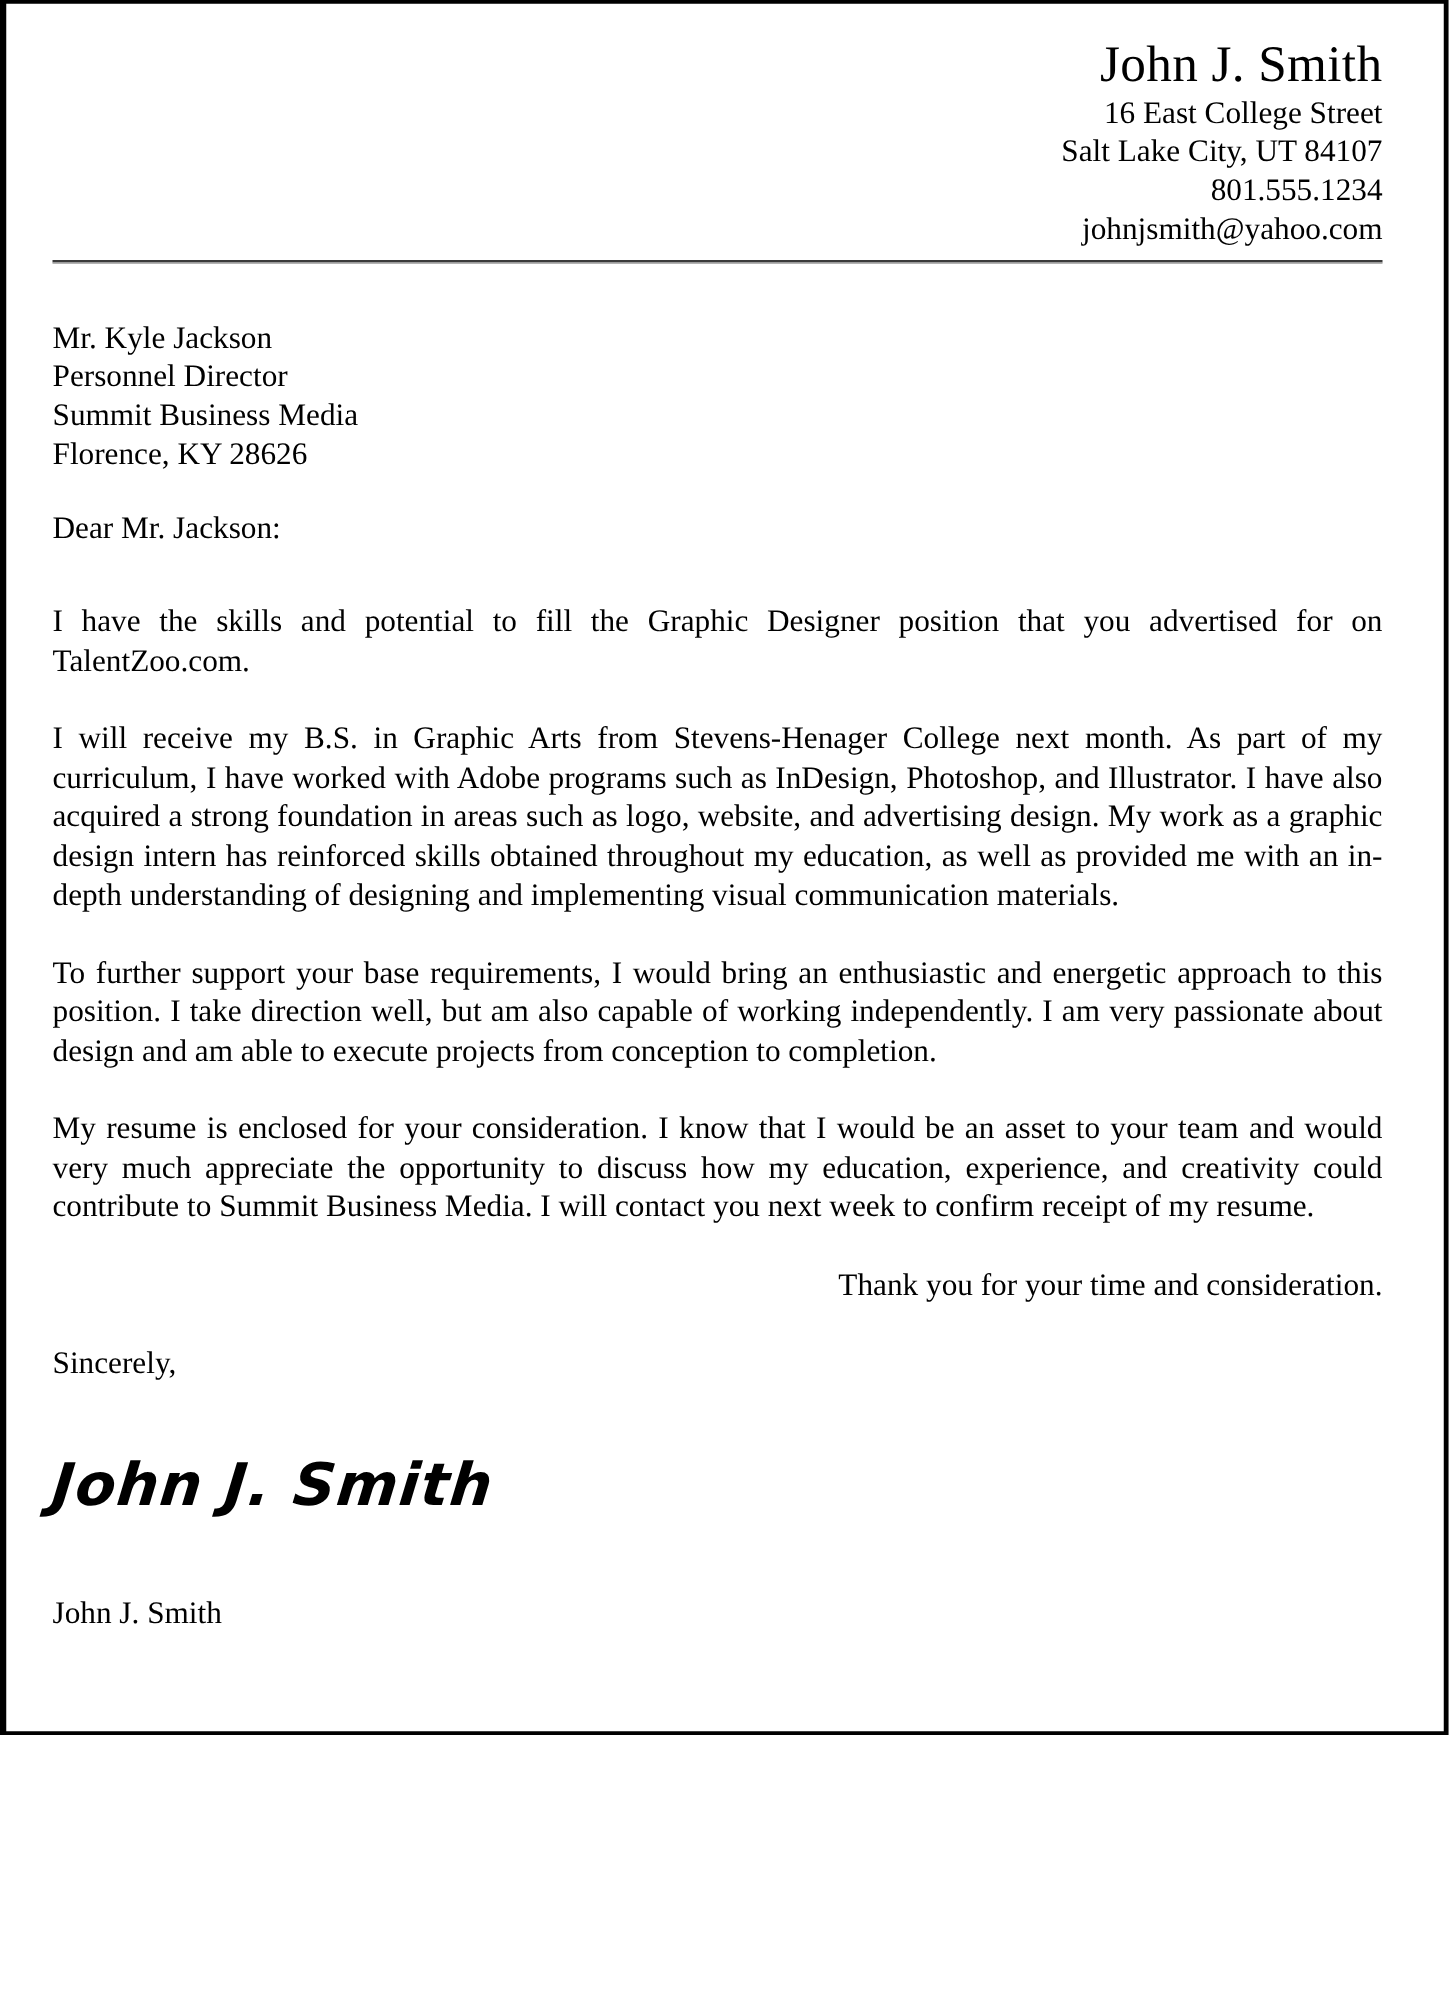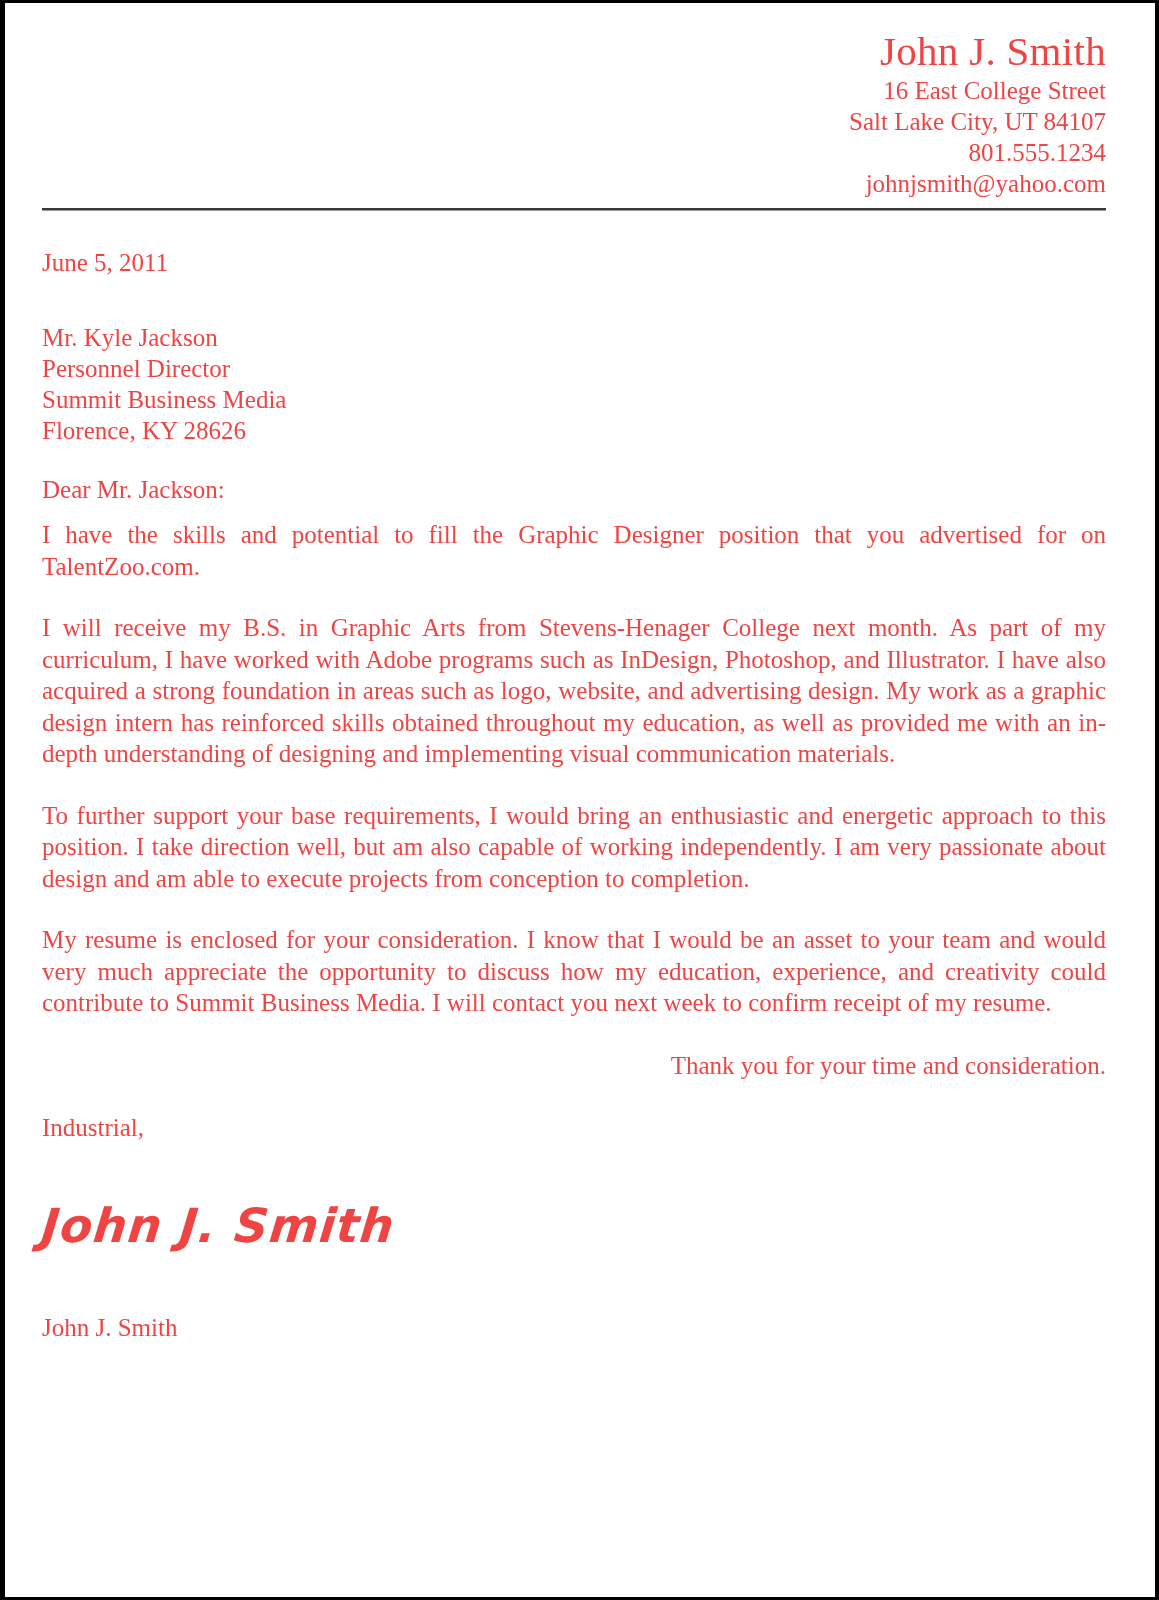--- a/index.html
+++ b/index.html
@@ -4,30 +4,30 @@
 <style>
   html, body {
     margin: 0;
     padding: 0;
     background: #ffffff;
   }
 
   .page {
     position: relative;
     width: 1159px;
-    height: 1600px;
+    height: 1388px;
     background: #ffffff;
     box-sizing: border-box;
     border-left: 5px solid #000000;
     border-right: 4px solid #000000;
     border-top: 3px solid #000000;
     border-bottom: 3px solid #000000;
     overflow: hidden;
     font-family: "Liberation Serif", "DejaVu Serif", serif;
-    color: #ef4444;
+    color: #000000;
   }
 
   .inner {
     position: absolute;
     left: 37px;
     right: 49px;
     top: 0;
     bottom: 0;
   }
 
@@ -86,21 +86,21 @@
 
   p.para {
     margin: 0;
     padding: 0;
     font-size: 25px;
     line-height: 31.5px;
     text-align: justify;
     text-justify: inter-word;
   }
 
-  p.para.first { margin-top: 14px; }
+  p.para.first { margin-top: 44px; }
   p.para.next  { margin-top: 30px; }
 
   .thanks {
     margin-top: 31px;
     font-size: 25px;
     line-height: 31px;
     text-align: right;
   }
 
   .closing {
@@ -138,39 +138,38 @@
       <div class="lh-name">John J. Smith</div>
       <div class="lh-line">16 East College Street</div>
       <div class="lh-line">Salt Lake City, UT 84107</div>
       <div class="lh-line">801.555.1234</div>
       <div class="lh-line">johnjsmith@yahoo.com</div>
       <div class="rule"></div>
     </div>
 
     <div class="body-area">
 
-      <div class="date">June 5, 2011</div>
 
       <div class="recipient">
         <div>Mr. Kyle Jackson</div>
         <div>Personnel Director</div>
         <div>Summit Business Media</div>
         <div>Florence, KY 28626</div>
       </div>
 
       <div class="salutation">Dear Mr. Jackson:</div>
 
       <p class="para first">I have the skills and potential to fill the Graphic Designer position that you advertised for on TalentZoo.com.</p>
       <p class="para next">I will receive my B.S. in Graphic Arts from Stevens-Henager College next month.  As part of my curriculum, I have worked with Adobe programs such as InDesign, Photoshop, and Illustrator.  I have also acquired a strong foundation in areas such as logo, website, and advertising design.  My work as a graphic design intern has reinforced skills obtained throughout my education, as well as provided me with an in-depth understanding of designing and implementing visual communication materials.</p>
       <p class="para next">To further support your base requirements, I would bring an enthusiastic and energetic approach to this position.  I take direction well, but am also capable of working independently.  I am very passionate about design and am able to execute projects from conception to completion.</p>
       <p class="para next">My resume is enclosed for your consideration.  I know that I would be an asset to your team and would very much appreciate the opportunity to discuss how my education, experience, and creativity could contribute to Summit Business Media.  I will contact you next week to confirm receipt of my resume.</p>
 
       <div class="thanks">Thank you for your time and consideration.</div>
 
-      <div class="closing">Industrial,</div>
+      <div class="closing">Sincerely,</div>
 
       <div class="signature">John J. Smith</div>
 
       <div class="typed-name">John J. Smith</div>
 
     </div>
   </div>
 </div>
 
 </body></html>

